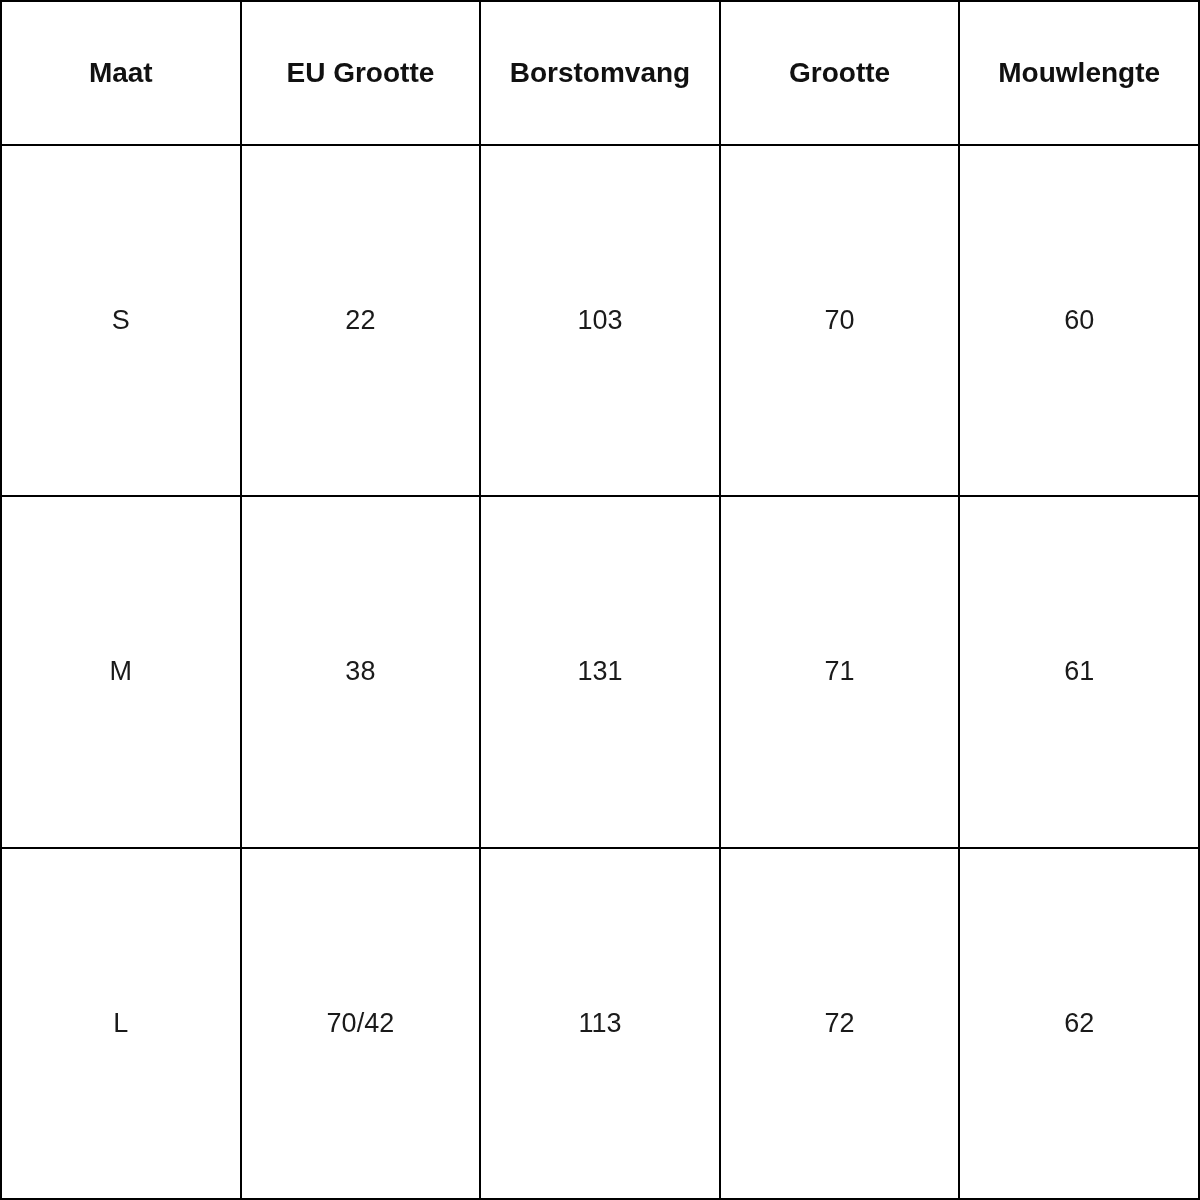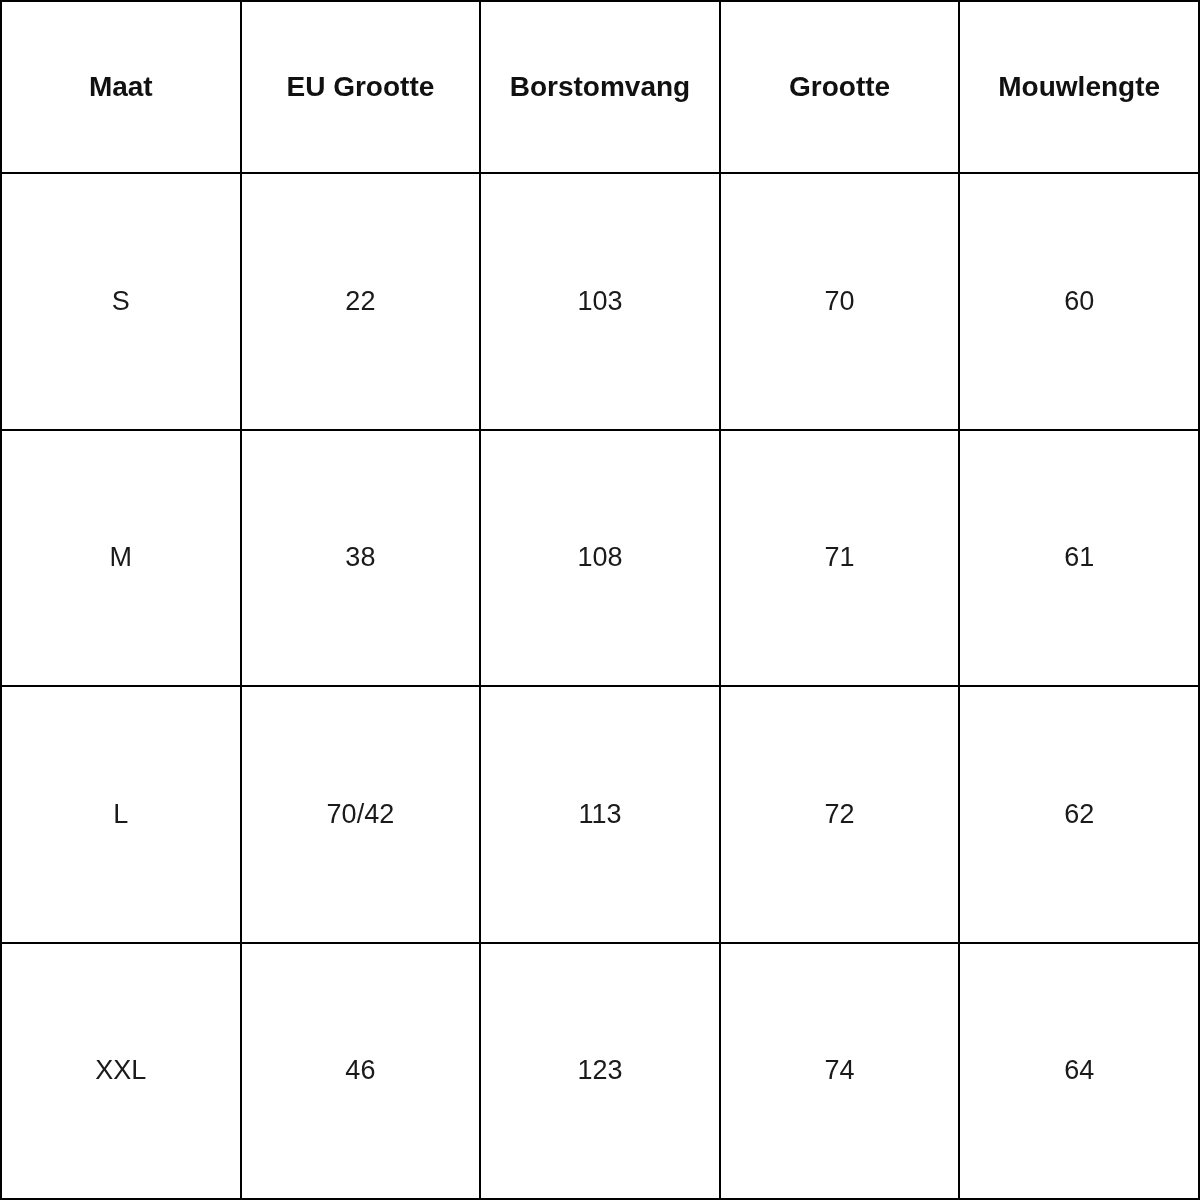--- a/index.html
+++ b/index.html
@@ -22,21 +22,21 @@
   }
   table.size-chart th,
   table.size-chart td {
     border: 2px solid #000000;
     text-align: center;
     vertical-align: middle;
     padding: 0;
     width: 20%;
   }
   table.size-chart thead tr {
-    height: 172px;
+    height: 144px;
   }
   table.size-chart tbody tr {
     height: 171px;
   }
   table.size-chart th {
     font-size: 28px;
     font-weight: 700;
     color: #111111;
   }
   table.size-chart td {
@@ -62,32 +62,25 @@
     <tr>
       <td>S</td>
       <td>22</td>
       <td>103</td>
       <td>70</td>
       <td>60</td>
     </tr>
     <tr>
       <td>M</td>
       <td>38</td>
-      <td>108</td>
+      <td>131</td>
       <td>71</td>
       <td>61</td>
     </tr>
     <tr>
       <td>L</td>
       <td>70/42</td>
       <td>113</td>
       <td>72</td>
       <td>62</td>
     </tr>
-    <tr>
-      <td>XXL</td>
-      <td>46</td>
-      <td>123</td>
-      <td>74</td>
-      <td>64</td>
-    </tr>
   </tbody>
 </table>
 
 </body></html>

